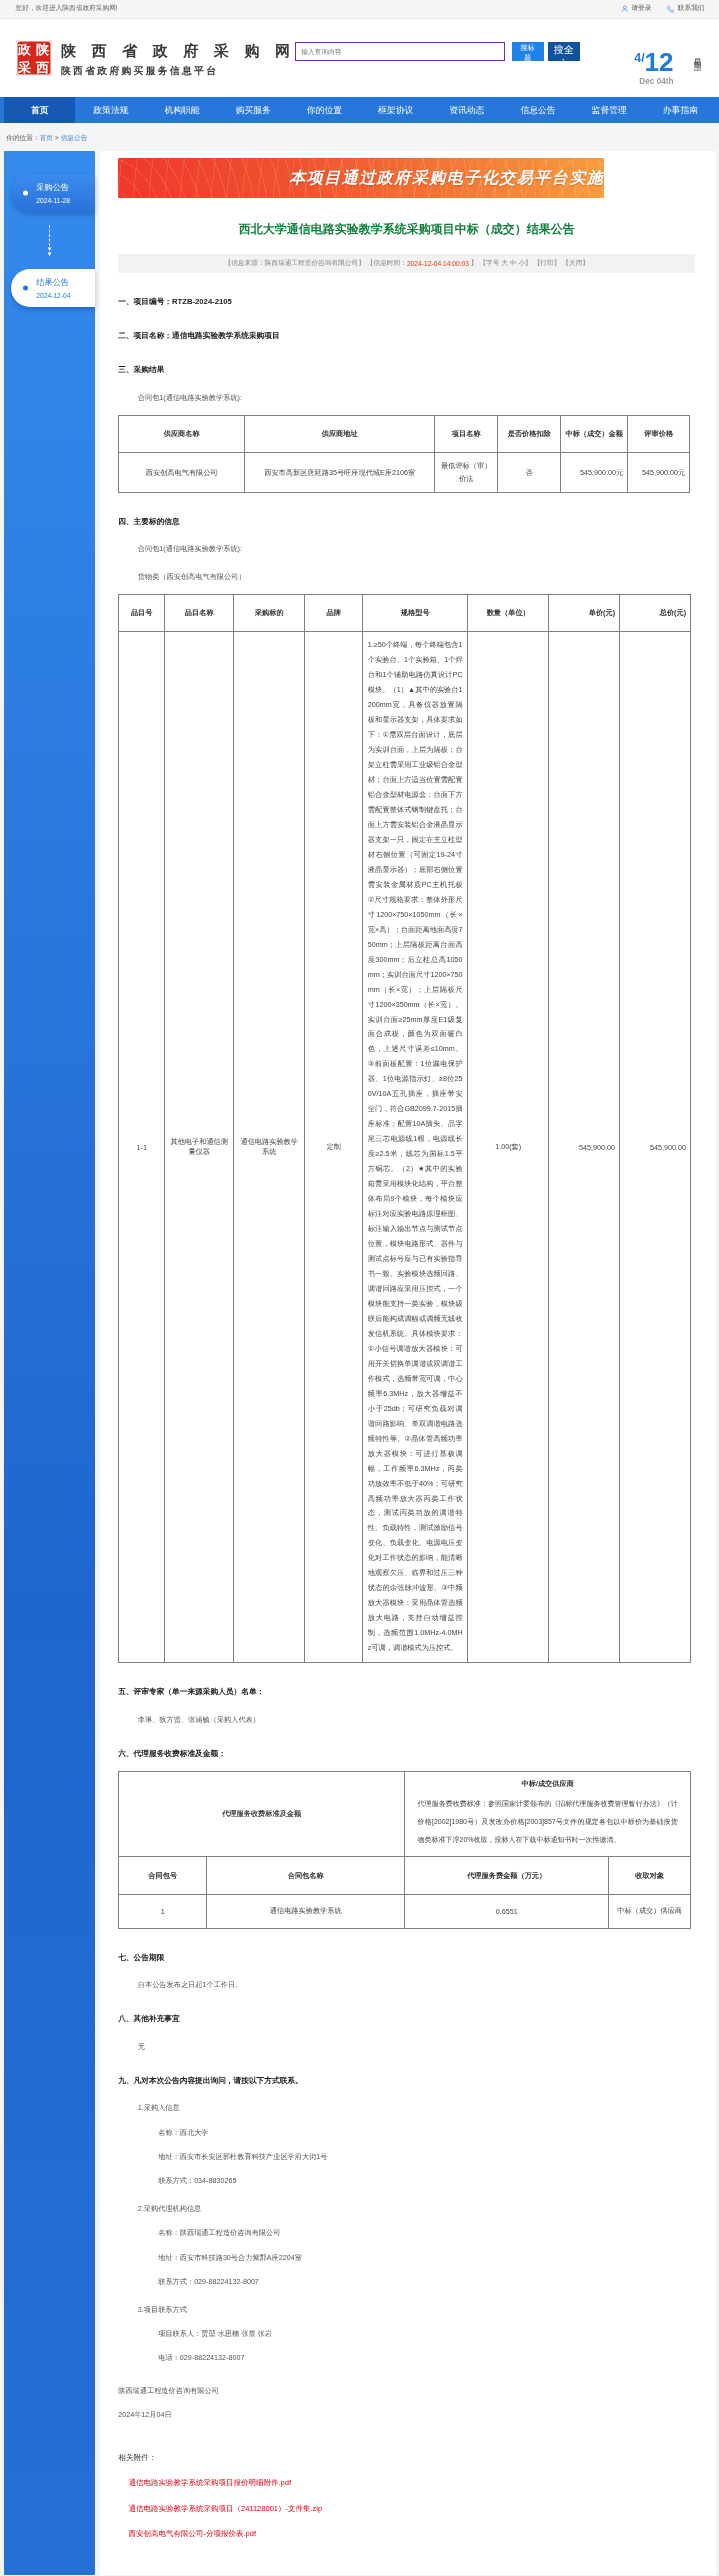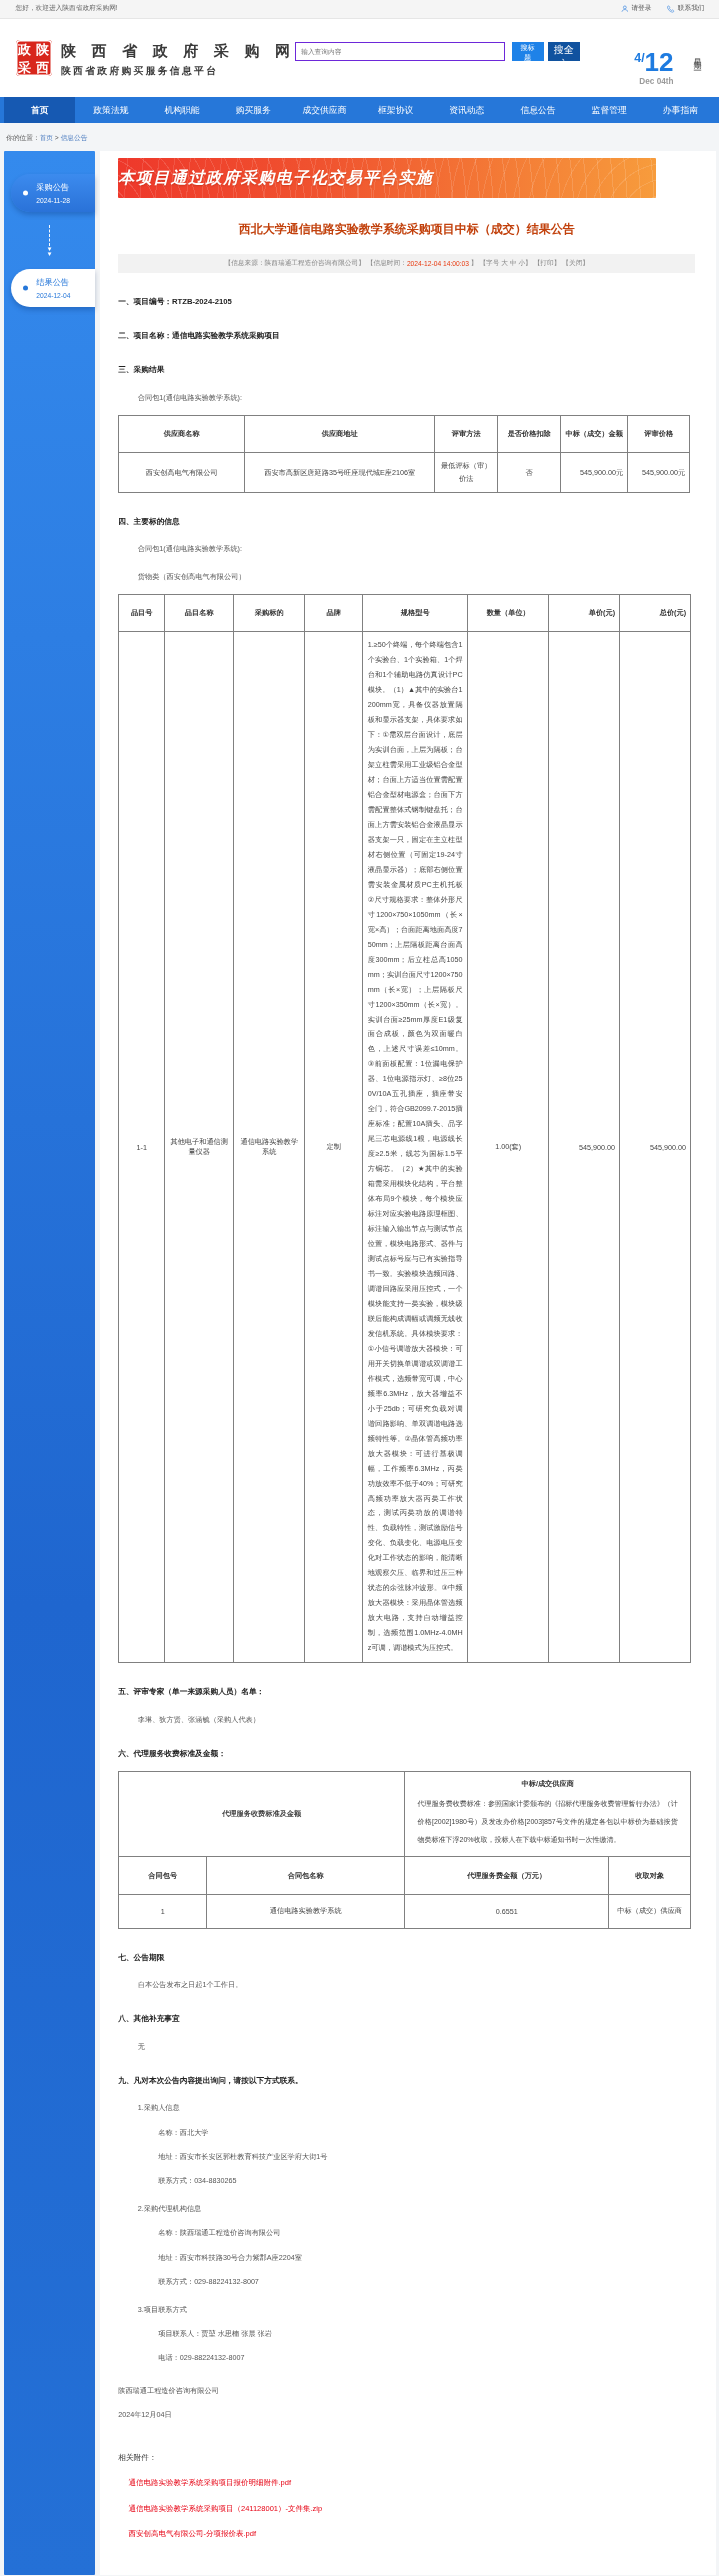--- a/index.html
+++ b/index.html
@@ -42,26 +42,26 @@
   .side-item .dot{width:5.2px;height:5.2px;border-radius:50%;background:#fff;position:absolute;left:11.3px;top:50%;transform:translateY(-50%)}
   .side-item .lbl{font-size:8.2px}
   .side-item .dt{font-size:6.7px;margin-top:3.6px}
   .side-item.active{background:#fff;color:#2677d9}
   .side-item.active .dot{background:#2677d9}
   .side-arrow{height:57px;display:flex;flex-direction:column;align-items:center;justify-content:center;color:#fff}
   .side-arrow .line{width:0;height:20.6px;border-left:1px dashed rgba(255,255,255,.95)}
   .side-arrow .tri{font-size:6.2px;line-height:5.2px}
   
   .content{flex:1;background:#fff;margin-left:4.6px;padding:7.2px 20.6px 36px 18.5px;min-width:0}
-  .banner{position:relative;width:538px;height:40px;background:linear-gradient(90deg,#ee382b,#f0532f 38%,#f79c3c);display:flex;align-items:center;justify-content:flex-start;color:#fff;font-size:16px;font-weight:bold;font-style:italic;letter-spacing:1.5px;border-radius:1px;overflow:hidden}
+  .banner{position:relative;width:486px;height:40px;background:linear-gradient(90deg,#ee382b,#f0532f 38%,#f79c3c);display:flex;align-items:center;justify-content:flex-end;color:#fff;font-size:16px;font-weight:bold;font-style:italic;letter-spacing:1.5px;border-radius:1px;overflow:hidden}
   .banner::before{content:"";position:absolute;inset:0;background:
     repeating-radial-gradient(circle at -5% 160%, rgba(255,255,255,.14) 0 1px, transparent 1px 13.4px),
     repeating-radial-gradient(circle at 102% 170%, rgba(255,255,255,.12) 0 1px, transparent 1px 15.5px)}
   .banner span{position:relative;text-shadow:0 1px 1.5px rgba(150,30,0,.35)}
-  .article-title{text-align:center;font-size:12px;font-weight:bold;color:#c2410c;margin:23px 0 15.5px}
+  .article-title{text-align:center;font-size:12px;font-weight:bold;color:#15803d;margin:23px 0 15.5px}
   .meta{background:#f2f2f2;height:19.6px;display:flex;align-items:center;justify-content:center;font-size:6.7px;color:#888;white-space:pre}
   .meta .red{color:#e8380d}
   .meta .clk{cursor:pointer}
   .sec-h{font-size:7.7px;font-weight:bold;color:#222;margin:24px 0 0}
   .note{font-size:7.2px;color:#555;margin:17.5px 0 0 19.6px}
   table.t{border-collapse:collapse;table-layout:fixed;margin-top:12.4px;width:572px}
   table.t th,table.t td{border:0.5px solid #808080;font-size:7.2px;color:#444;text-align:center;vertical-align:middle;padding:3.1px 3.1px;word-break:break-all}
   table.t th{font-weight:bold;color:#333;height:30px;line-height:1.9}
   .t1 td{height:32px;line-height:1.9}
   .al-r{text-align:right !important;padding-right:4.1px !important}
@@ -130,21 +130,21 @@
     </div>
     <div class="date-week">星期三</div>
   </div>
 </div>
 
 <div class="nav">
   <div class="nav-item active">首页</div>
   <div class="nav-item">政策法规</div>
   <div class="nav-item">机构职能</div>
   <div class="nav-item">购买服务</div>
-  <div class="nav-item">成交供应商</div>
+  <div class="nav-item">你的位置</div>
   <div class="nav-item">框架协议</div>
   <div class="nav-item">资讯动态</div>
   <div class="nav-item">信息公告</div>
   <div class="nav-item">监督管理</div>
   <div class="nav-item">办事指南</div>
 </div>
 
 <div class="page">
   <div class="breadcrumb">
     <span>你的位置：</span><a>首页</a><span> &gt; </span><a>信息公告</a>
@@ -203,21 +203,21 @@
             <col style="width:190px">
             <col style="width:63px">
             <col style="width:63px">
             <col style="width:67px">
             <col style="width:62px">
           </colgroup>
         <tbody>
             <tr>
           <th>供应商名称</th>
           <th>供应商地址</th>
-          <th>评审方法</th>
+          <th>项目名称</th>
           <th>是否价格扣除</th>
           <th>中标（成交）金额</th>
           <th>评审价格</th>
         </tr>
         <tr>
           <td>西安创高电气有限公司</td>
           <td>西安市高新区唐延路35号旺座现代城E座2106室</td>
           <td>最低评标（审）价法</td>
           <td>否</td>
           <td class="al-r">545,900.00元</td>

